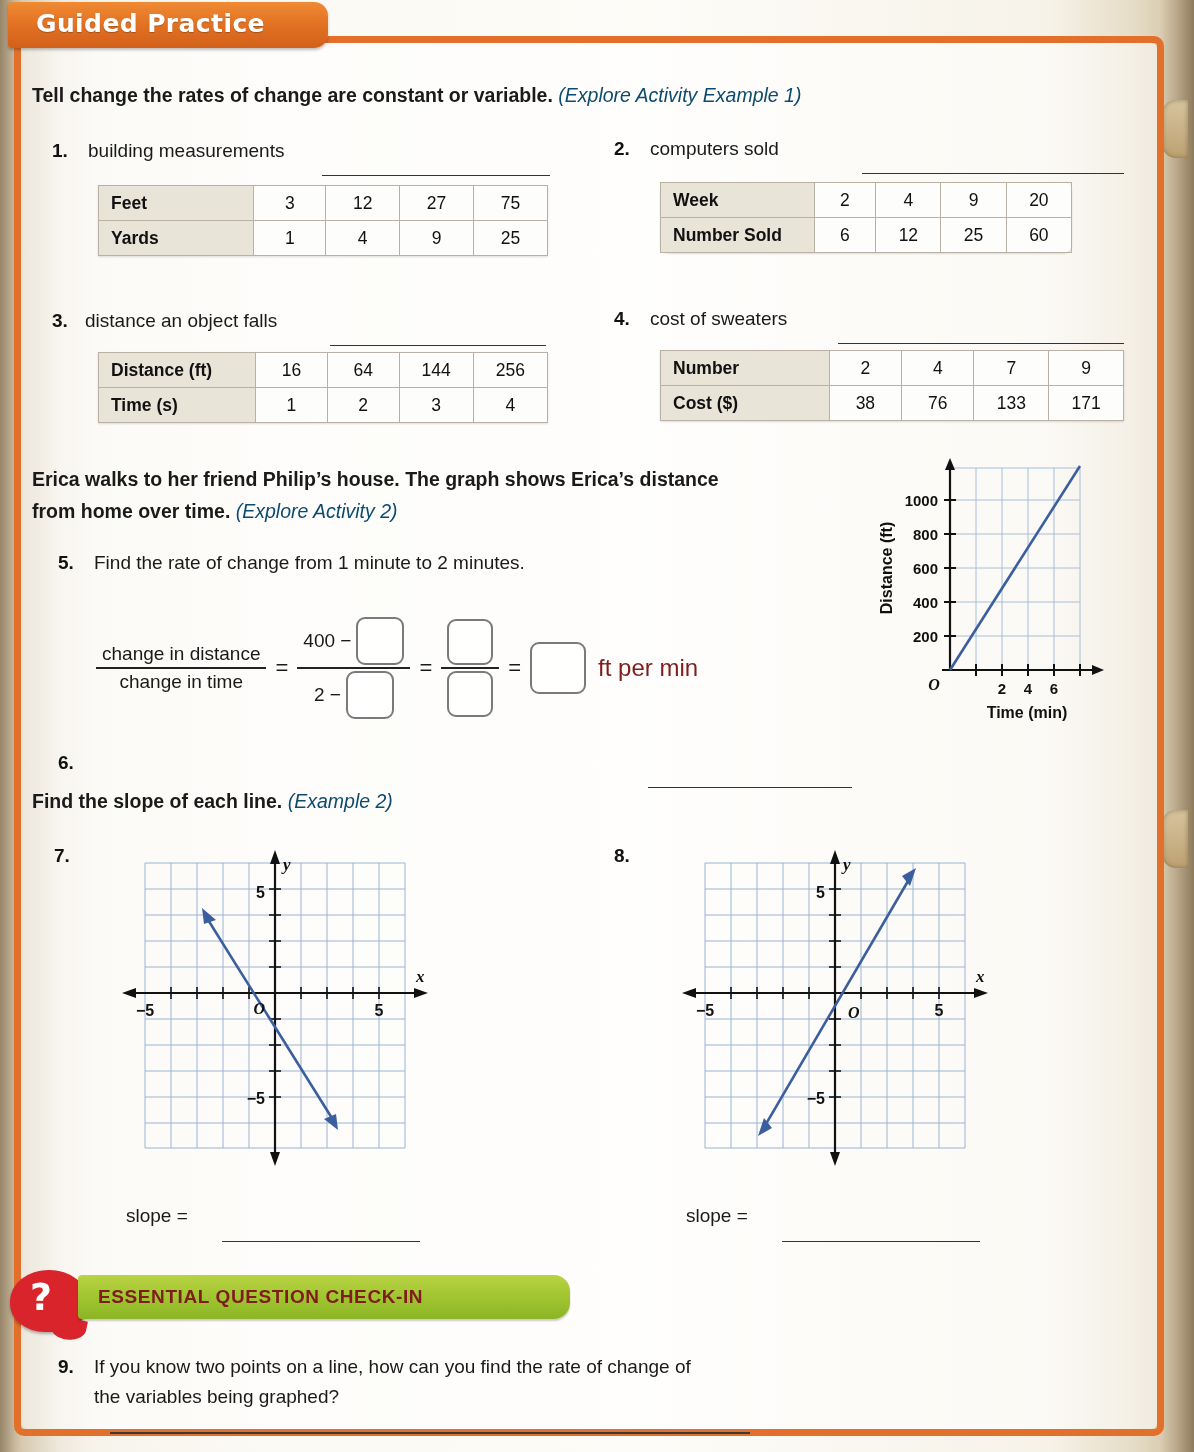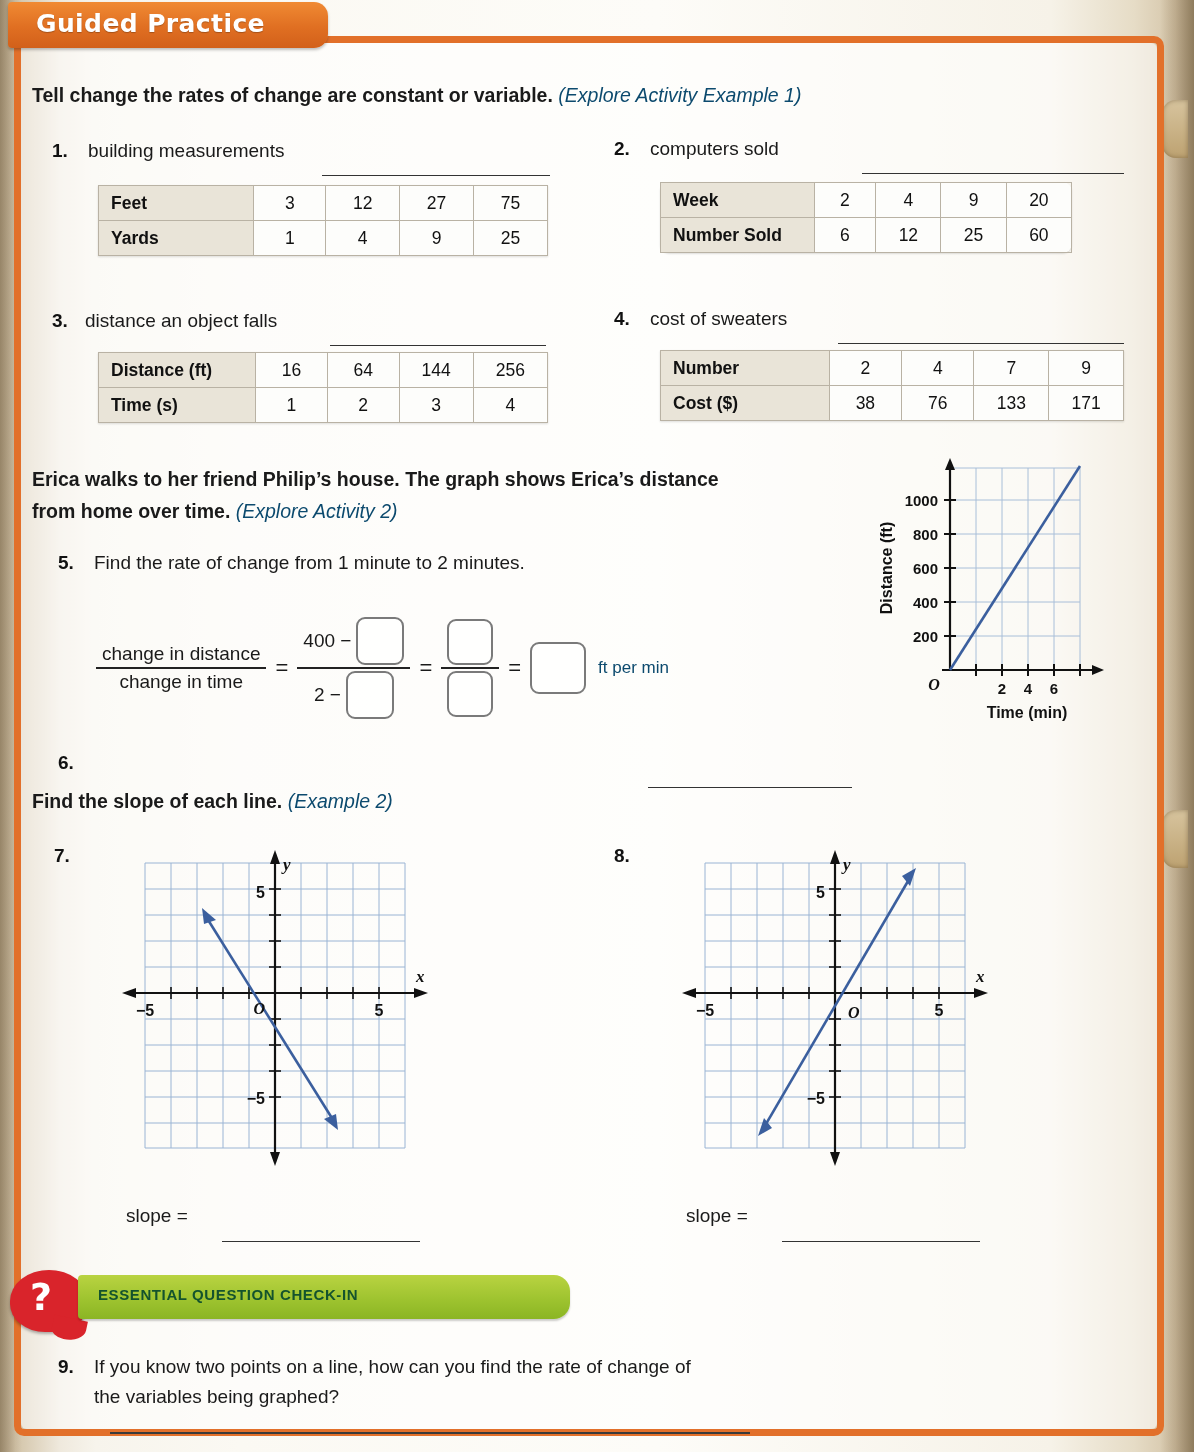--- a/index.html
+++ b/index.html
@@ -152,21 +152,21 @@
   .abox {
     display: inline-block;
     width: 44px;
     height: 44px;
     border: 2.2px solid #7a7a7a;
     border-radius: 9px;
     background: rgba(255,255,255,0.7);
   }
   .abox.sm { width: 42px; height: 42px; }
   .eq { font-size: 22px; color: #1a1a1a; padding: 0 9px; }
-  .unit { font-size: 17px; color:#0c4a6e; }
+  .unit { font-size: 24px; color:#7f1d1d; }
 
   
   .graph { position: absolute; }
 
   
   #eq-badge {
     position: absolute;
     left: 10px; top: 1270px;
     width: 78px; height: 62px;
     background: #d9242b;
@@ -193,23 +193,23 @@
     position: absolute;
     left: 78px; top: 1275px;
     width: 492px; height: 44px;
     background: linear-gradient(180deg,#b9d341 0%, #9cc22e 60%, #8bb524 100%);
     border-radius: 4px 16px 16px 4px;
     box-shadow: 0 2px 2px rgba(0,0,0,0.2);
   }
   #eq-bar-text {
     position: absolute;
     left: 98px; top: 1286px;
-    font-size: 15px;
+    font-size: 19px;
     font-weight: bold;
-    color: #14532d;
+    color: #7f1d1d;
     letter-spacing: 0.6px;
   }
   .rule {
     position: absolute;
     border-bottom: 2px solid #3a3a3a;
   }
   
   .nub {
     position: absolute;
     right: 6px;

